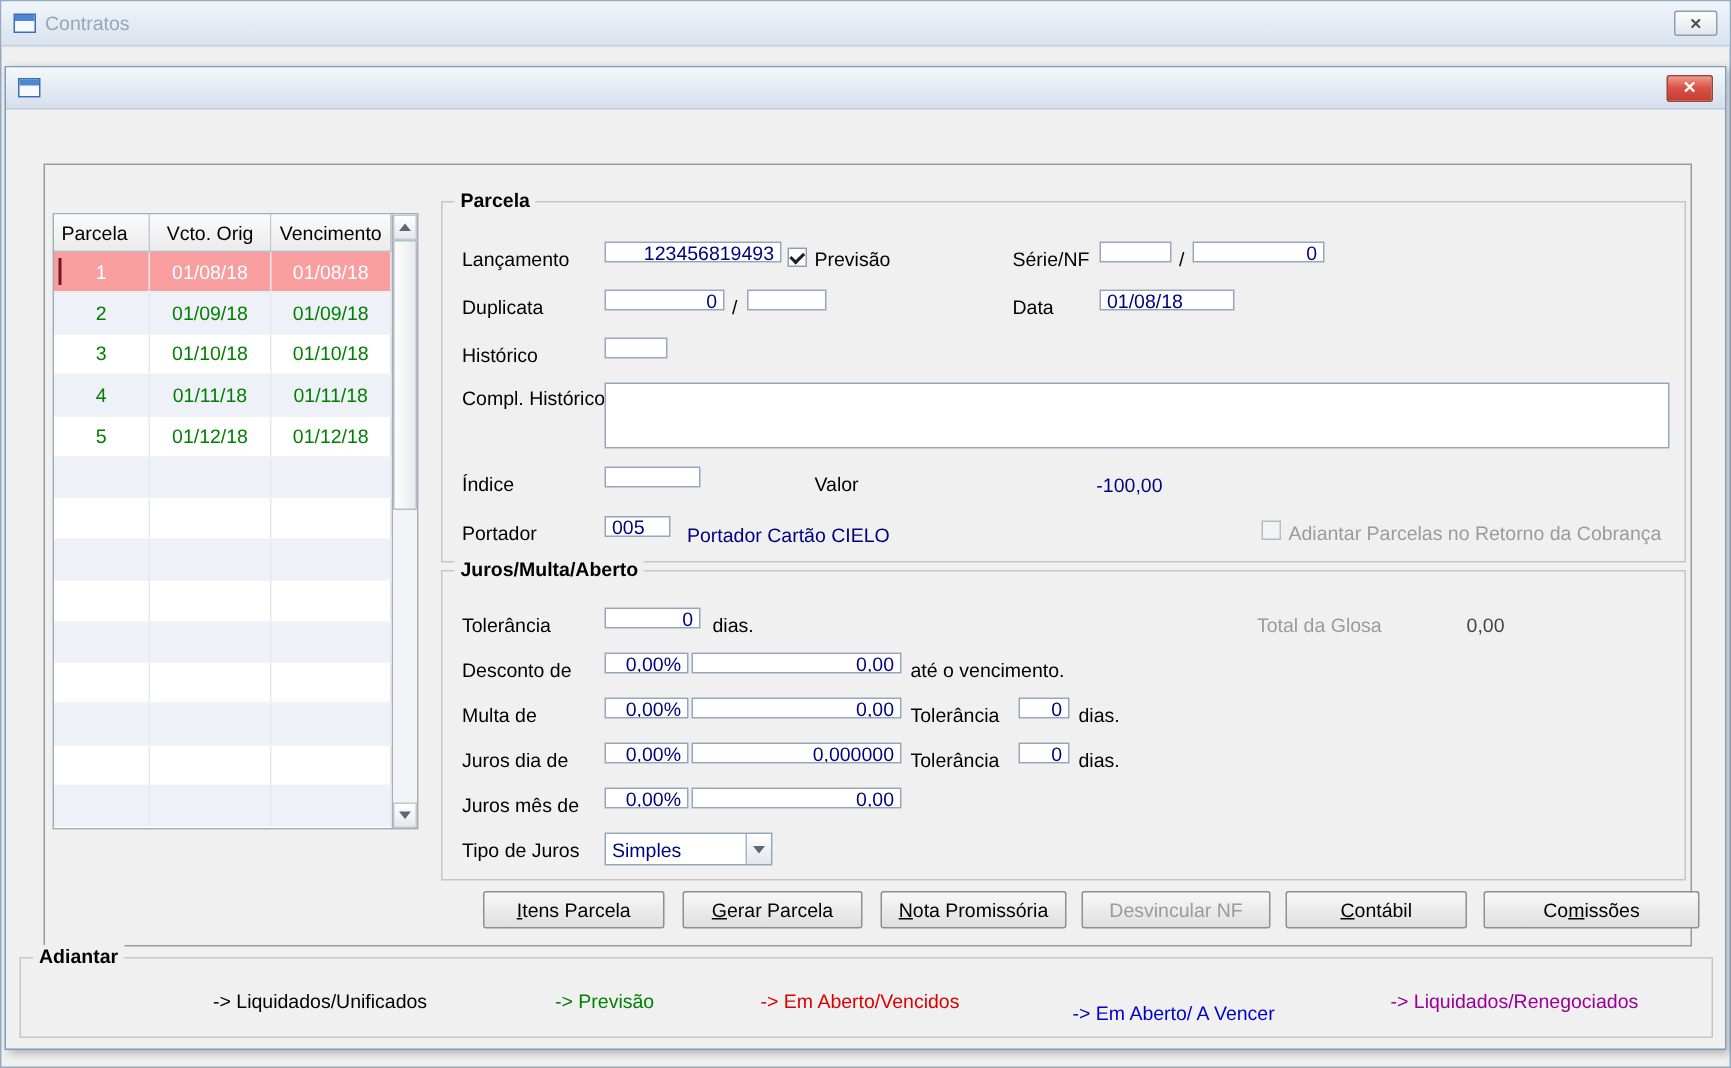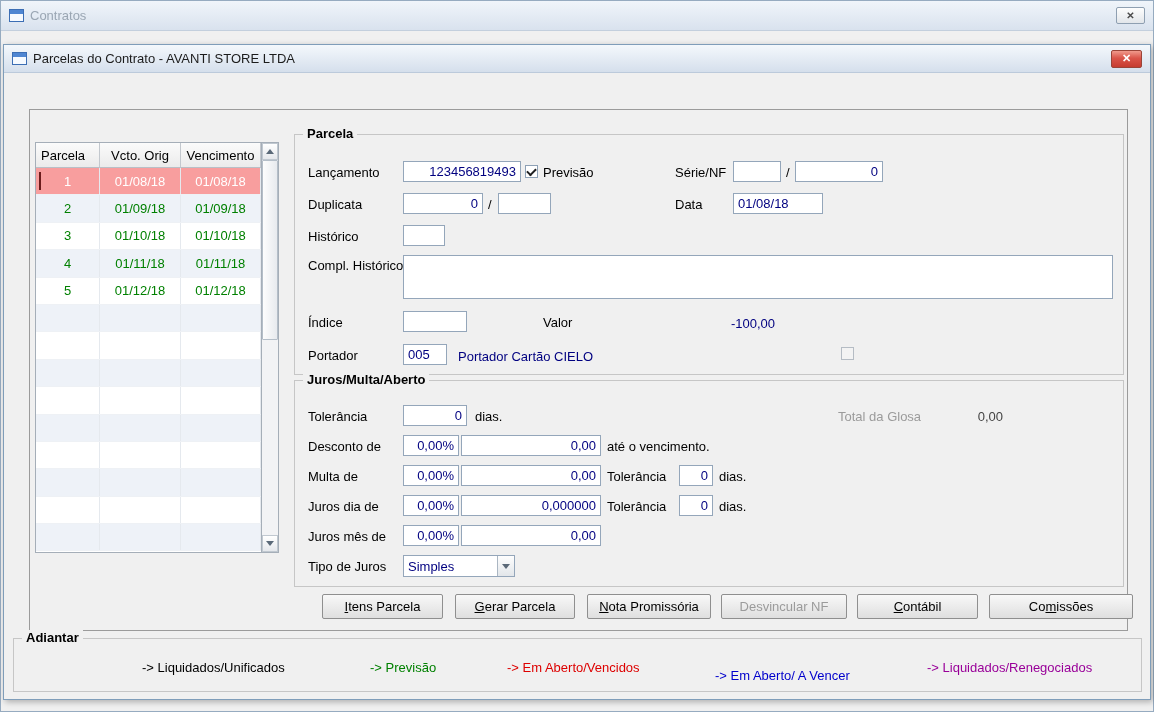--- a/index.html
+++ b/index.html
@@ -72,21 +72,21 @@
   .sb-track { flex:1; }
 
   
   .group { position:absolute; border:1px solid #c6c6c6; background:#f0f0f0; }
   .group-title { position:absolute; top:-9px; left:8px; padding:0 4px; background:#f0f0f0; font-weight:bold; white-space:nowrap; }
   .g-parcela { left:264px; top:24px; width:830px; height:241px; }
   .g-juros   { left:264px; top:270px; width:830px; height:207px; }
   .lbl { position:absolute; white-space:nowrap; line-height:14px; }
   .lbl.gray { color:#9b9b9b; }
   .val-blue { position:absolute; white-space:nowrap; color:#000080; }
-  .in { position:absolute; height:21px; border:1px solid #94a6ba; background:#fff; color:#000080;
+  .in { position:absolute; height:14px; border:1px solid #94a6ba; background:#fff; color:#000080;
     padding:0 4px; font-family:"Liberation Sans",sans-serif; font-size:13px; }
   .in.r { text-align:right; }
   textarea.in { resize:none; padding:2px 4px; }
   .chk { position:absolute; width:13px; height:13px; border:1px solid #8da0b5; background:#fff; }
   .chk.checked::after { content:""; position:absolute; left:1px; top:2px; width:7px; height:4px;
     border-left:2px solid #1f1f1f; border-bottom:2px solid #1f1f1f; transform:rotate(-45deg); }
   .chk.disabled { border-color:#b5bcc4; background:#f3f3f3; }
   .combo { position:absolute; height:22px; border:1px solid #94a6ba; background:#fff; display:flex; align-items:stretch; }
   .combo-text { flex:1; display:flex; align-items:center; padding:0 4px; color:#000080; }
   .combo-btn { width:17px; border-left:1px solid #aab6c2; background:linear-gradient(#fefefe,#e2e6ea);
@@ -122,21 +122,20 @@
     <span class="bg-title">Contratos</span>
     <span class="sys-close">
         <span>✕</span>
       </span>
   </div>
 </div>
 
 <div class="dialog">
   <div class="dlg-titlebar">
     <span class="win-icon"></span>
-    <span class="dlg-title">Parcelas do Contrato - AVANTI STORE LTDA</span>
     <span class="dlg-close">
         <span>✕</span>
       </span>
   </div>
 
 
   <div class="panel">
 
     <div class="grid">
       <div class="grid-main">
@@ -258,20 +257,21 @@
 
       <span class="lbl" style="left:13px; top:181px;">Índice</span>
       <input class="in" style="left: 108px; top: 176px; width: 64px;" value="">
       <span class="lbl" style="left:248px; top:181px;">Valor</span>
       <span class="val-blue" style="left:408px; top:181px; width:72px; text-align:right;">-100,00</span>
 
       <span class="lbl" style="left:13px; top:214px;">Portador</span>
       <input class="in" style="left: 108px; top: 209px; width: 44px;" value="005">
       <span class="val-blue" style="left:163px; top:214px;">Portador Cartão CIELO</span>
       <span class="chk disabled" style="left:546px; top:212px;"></span>
+      <span class="lbl gray" style="left:564px; top:214px;">Adiantar Parcelas no Retorno da Cobrança</span>
     </div>
 
     <div class="group g-juros">
       <span class="group-title">Juros/Multa/Aberto</span>
 
       <span class="lbl" style="left:13px; top:29px;">Tolerância</span>
       <input class="in r" style="left: 108px; top: 24px; width: 64px;" value="0">
       <span class="lbl" style="left:180px; top:29px;">dias.</span>
       <span class="lbl gray" style="left:543px; top:29px;">Total da Glosa</span>
       <span class="lbl" style="left:652px; top:29px; width:56px; text-align:right; color:#444;">0,00</span>

